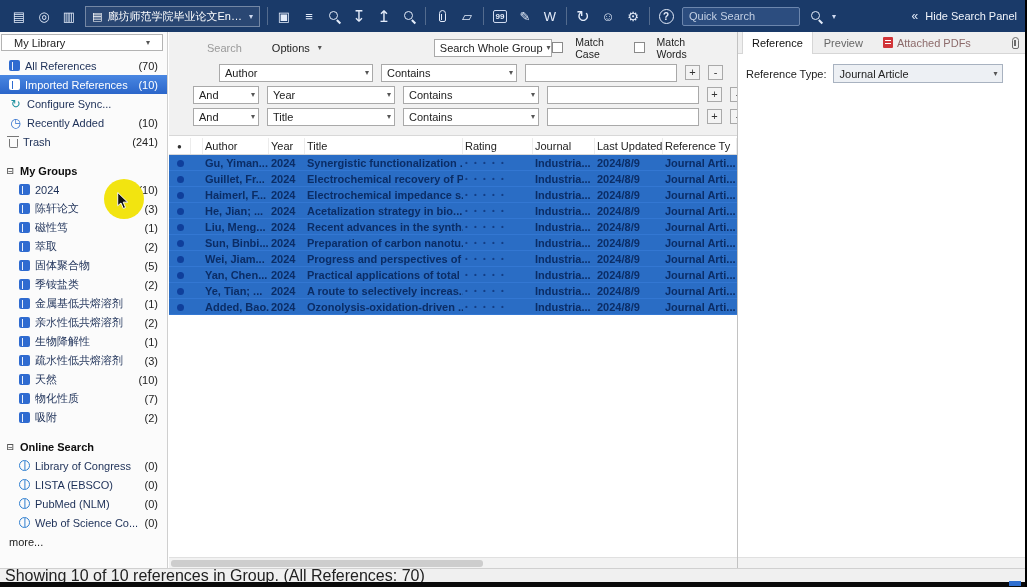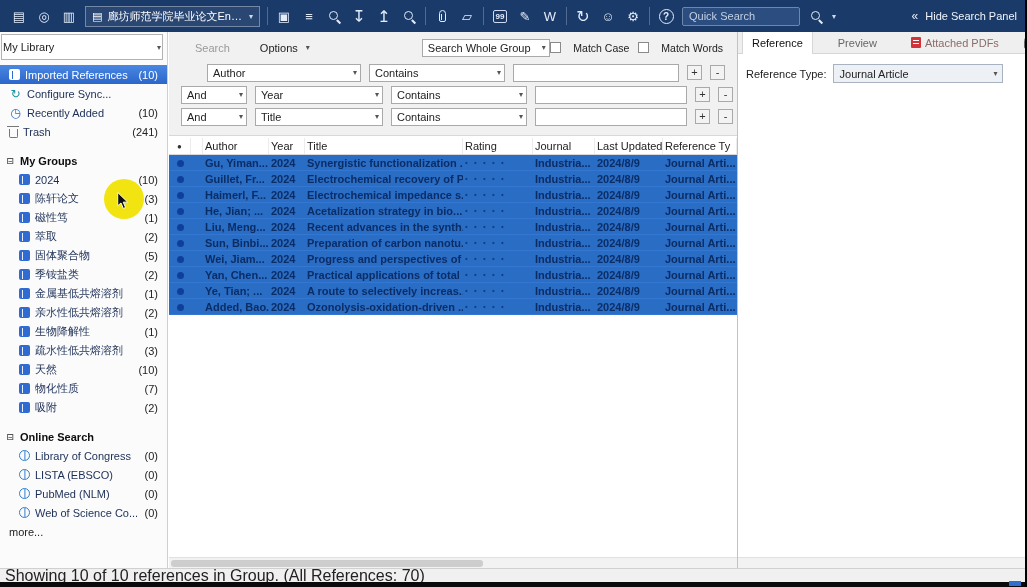--- a/index.html
+++ b/index.html
@@ -23,21 +23,21 @@
 .magshape::after{content:"";position:absolute;left:9px;top:9px;width:5px;height:1.5px;background:currentColor;transform:rotate(45deg);transform-origin:left center}
 .tb-caret{font-size:8px;color:#cfdaf0}
 .spacer{flex:1}
 .hide-link{font-size:11px;color:#f0f4fb;white-space:nowrap;cursor:pointer}
 .collapse-gl{font-size:12px;color:#e4ecfa}
 .clip-ic{display:inline-block;width:7px;height:12px;border:1.4px solid currentColor;border-radius:3.5px 3.5px 2px 2px;position:relative;flex:none}
 .clip-ic::after{content:"";position:absolute;left:1.3px;top:2.5px;width:1.4px;height:6px;background:currentColor}
 
 
 .sidebar{position:absolute;left:0;top:32px;width:168px;bottom:19px;background:#fbfbfb;border-right:1px solid #cfcfcf;overflow:hidden}
-.mylib-combo{display:flex;align-items:center;justify-content:space-between;margin:2px 4px 5px 1px;height:26px;background:#fff;border:1px solid #b3b3b3;font-size:11px;padding:0 1px;color:#222}
+.mylib-combo{display:flex;align-items:center;justify-content:space-between;margin:2px 4px 5px 1px;height:17px;background:#fff;border:1px solid #b3b3b3;font-size:11px;padding:0 12px;color:#222}
 .side-item{display:flex;align-items:center;gap:5px;height:19px;padding:0 9px 0 9px;font-size:11px;color:#1c2f57;cursor:default;white-space:nowrap}
 .side-item .lbl{overflow:hidden;text-overflow:ellipsis}
 .side-item .cnt{margin-left:auto;color:#222;flex:none}
 .side-item.selected{background:linear-gradient(#4a87e2,#2b66ca);color:#fff}
 .side-item.selected .cnt{color:#fff}
 .side-header{display:flex;align-items:center;gap:5px;font-size:11px;font-weight:bold;color:#0d0d0d;padding:0 8px 0 5px;height:18px;margin-top:11px}
 .expander{font-size:9px;color:#555;width:10px;text-align:center}
 .group-item,.online-item{padding-left:19px}
 .more-item{color:#222}
 .ic{flex:none}
@@ -48,21 +48,21 @@
 .glyph-ic{font-size:12px;line-height:1;width:13px;text-align:center}
 .sync-col{color:#1a8f9e}
 .clock-col{color:#2e6fce}
 .trash-ic{width:9px;height:9px;border:1.3px solid #777;border-top:none;border-radius:0 0 2px 2px;position:relative;margin-top:3px}
 .trash-ic::before{content:"";position:absolute;left:-2.6px;top:-3px;width:12px;height:1.5px;background:#777}
 .globe-ic{width:11px;height:11px;border-radius:50%;border:1.5px solid #2f7fd0;position:relative}
 .globe-ic::after{content:"";position:absolute;left:50%;top:0;bottom:0;width:1.2px;background:#2f7fd0;transform:translateX(-50%)}
 
 
 .main{position:absolute;left:169px;top:32px;width:568px;bottom:19px;background:#fff}
-.search-area{background:#f1f1f1;border-bottom:1px solid #d8d8d8;padding:3px 4px 6px}
+.search-area{background:#f1f1f1;border-bottom:1px solid #d8d8d8;padding:3px 16px 6px}
 .controls{display:flex;align-items:center;height:25px;padding:0 10px}
 .search-label{color:#9a9a9a;font-size:11px;margin-left:12px}
 .options-btn{display:flex;align-items:center;gap:4px;font-size:11px;color:#222;margin-left:30px;cursor:pointer}
 .caret{font-size:8px;color:#555;margin-left:4px}
 .combo{display:flex;align-items:center;justify-content:space-between;background:#fff;border:1px solid #a9a9a9;height:18px;padding:0 3px 0 5px;font-size:11px;color:#222;overflow:hidden;white-space:nowrap}
 .scope-combo{margin-left:112px;width:128px}
 .checks{margin-left:auto;display:flex;gap:9px;align-items:center}
 .chkgrp{display:flex;align-items:center;gap:12px}
 .chk{width:11px;height:11px;border:1px solid #8a8a8a;background:#fff;flex:none}
 .chklbl{font-size:10.5px;color:#222}
@@ -80,21 +80,21 @@
 .tbl-header .c-dot{font-size:8px;color:#333}
 .trow{display:flex;height:16px;align-items:center;background:#2a6dc5;border-bottom:1px solid #3377d2;padding-left:6px}
 .trow .c{font-size:11px;font-weight:bold;color:#0b2d66;white-space:nowrap;overflow:hidden;padding-left:2px;flex:none}
 .unread-dot{width:7px;height:7px;border-radius:50%;background:#0f3f9b;display:inline-block}
 .trow .c-rating{font-size:8px;letter-spacing:2px;color:#143f86}
 .hscroll{position:absolute;left:0;right:0;bottom:0;height:11px;background:#f2f2f2;border-top:1px solid #e0e0e0}
 .hthumb{position:absolute;left:2px;top:2px;height:7px;background:#cdcdcd;border-radius:3px;width:55%}
 
 
 .rightpanel{position:absolute;right:0;top:32px;width:290px;bottom:19px;background:#fff;border-left:1px solid #c2c2c2}
-.tabbar{display:flex;align-items:center;height:22px;background:#efefef;border-bottom:1px solid #d6d6d6;padding:0 8px 0 4px;gap:16px}
+.tabbar{display:flex;align-items:center;height:22px;background:#efefef;border-bottom:1px solid #d6d6d6;padding:0 8px 0 4px;gap:2px}
 .tab{display:flex;align-items:center;gap:4px;font-size:11px;color:#666;padding:0 9px;height:22px;cursor:pointer;white-space:nowrap}
 .tab.active{background:#fff;color:#111;border-left:1px solid #d6d6d6;border-right:1px solid #d6d6d6}
 .tab-pdfs{color:#8c6a6a}
 .pdf-ic{width:10px;height:11px;background:#d13438;border-radius:1px;position:relative;flex:none}
 .pdf-ic::after{content:"";position:absolute;left:2px;top:3px;right:2px;height:1.3px;background:#fff;box-shadow:0 3px 0 #fff}
 .tab-clip{margin-left:auto;color:#6b6b6b}
 .reftype-row{display:flex;align-items:center;gap:6px;padding:10px 8px 0 8px}
 .reftype-label{font-size:11px;color:#222;flex:none}
 .reftype-combo{width:170px;background:#edf0f4;border:1px solid #a8b2c0;height:19px;display:flex;align-items:center;justify-content:space-between;padding:0 4px 0 6px;font-size:11px;color:#222}
 .empty-msg{font-size:11px;color:#000;padding:13px 8px}
@@ -163,20 +163,25 @@
     <span class="collapse-gl">«</span>
     <span class="hide-link">Hide Search Panel</span>
   </div>
 
   <div class="sidebar">
     <div class="mylib-combo">
       <span>My Library</span>
       <span class="caret">▾</span>
     </div>
 
+    <div class="side-item">
+      <span class="ic book-ic"></span>
+      <span class="lbl">All References</span>
+      <span class="cnt">(70)</span>
+    </div>
     <div class="side-item selected">
       <span class="ic book-ic"></span>
       <span class="lbl">Imported References</span>
       <span class="cnt">(10)</span>
     </div>
     <div class="side-item">
       <span class="ic glyph-ic sync-col">↻</span>
       <span class="lbl">Configure Sync...</span>
       <span class="cnt"></span>
     </div>

